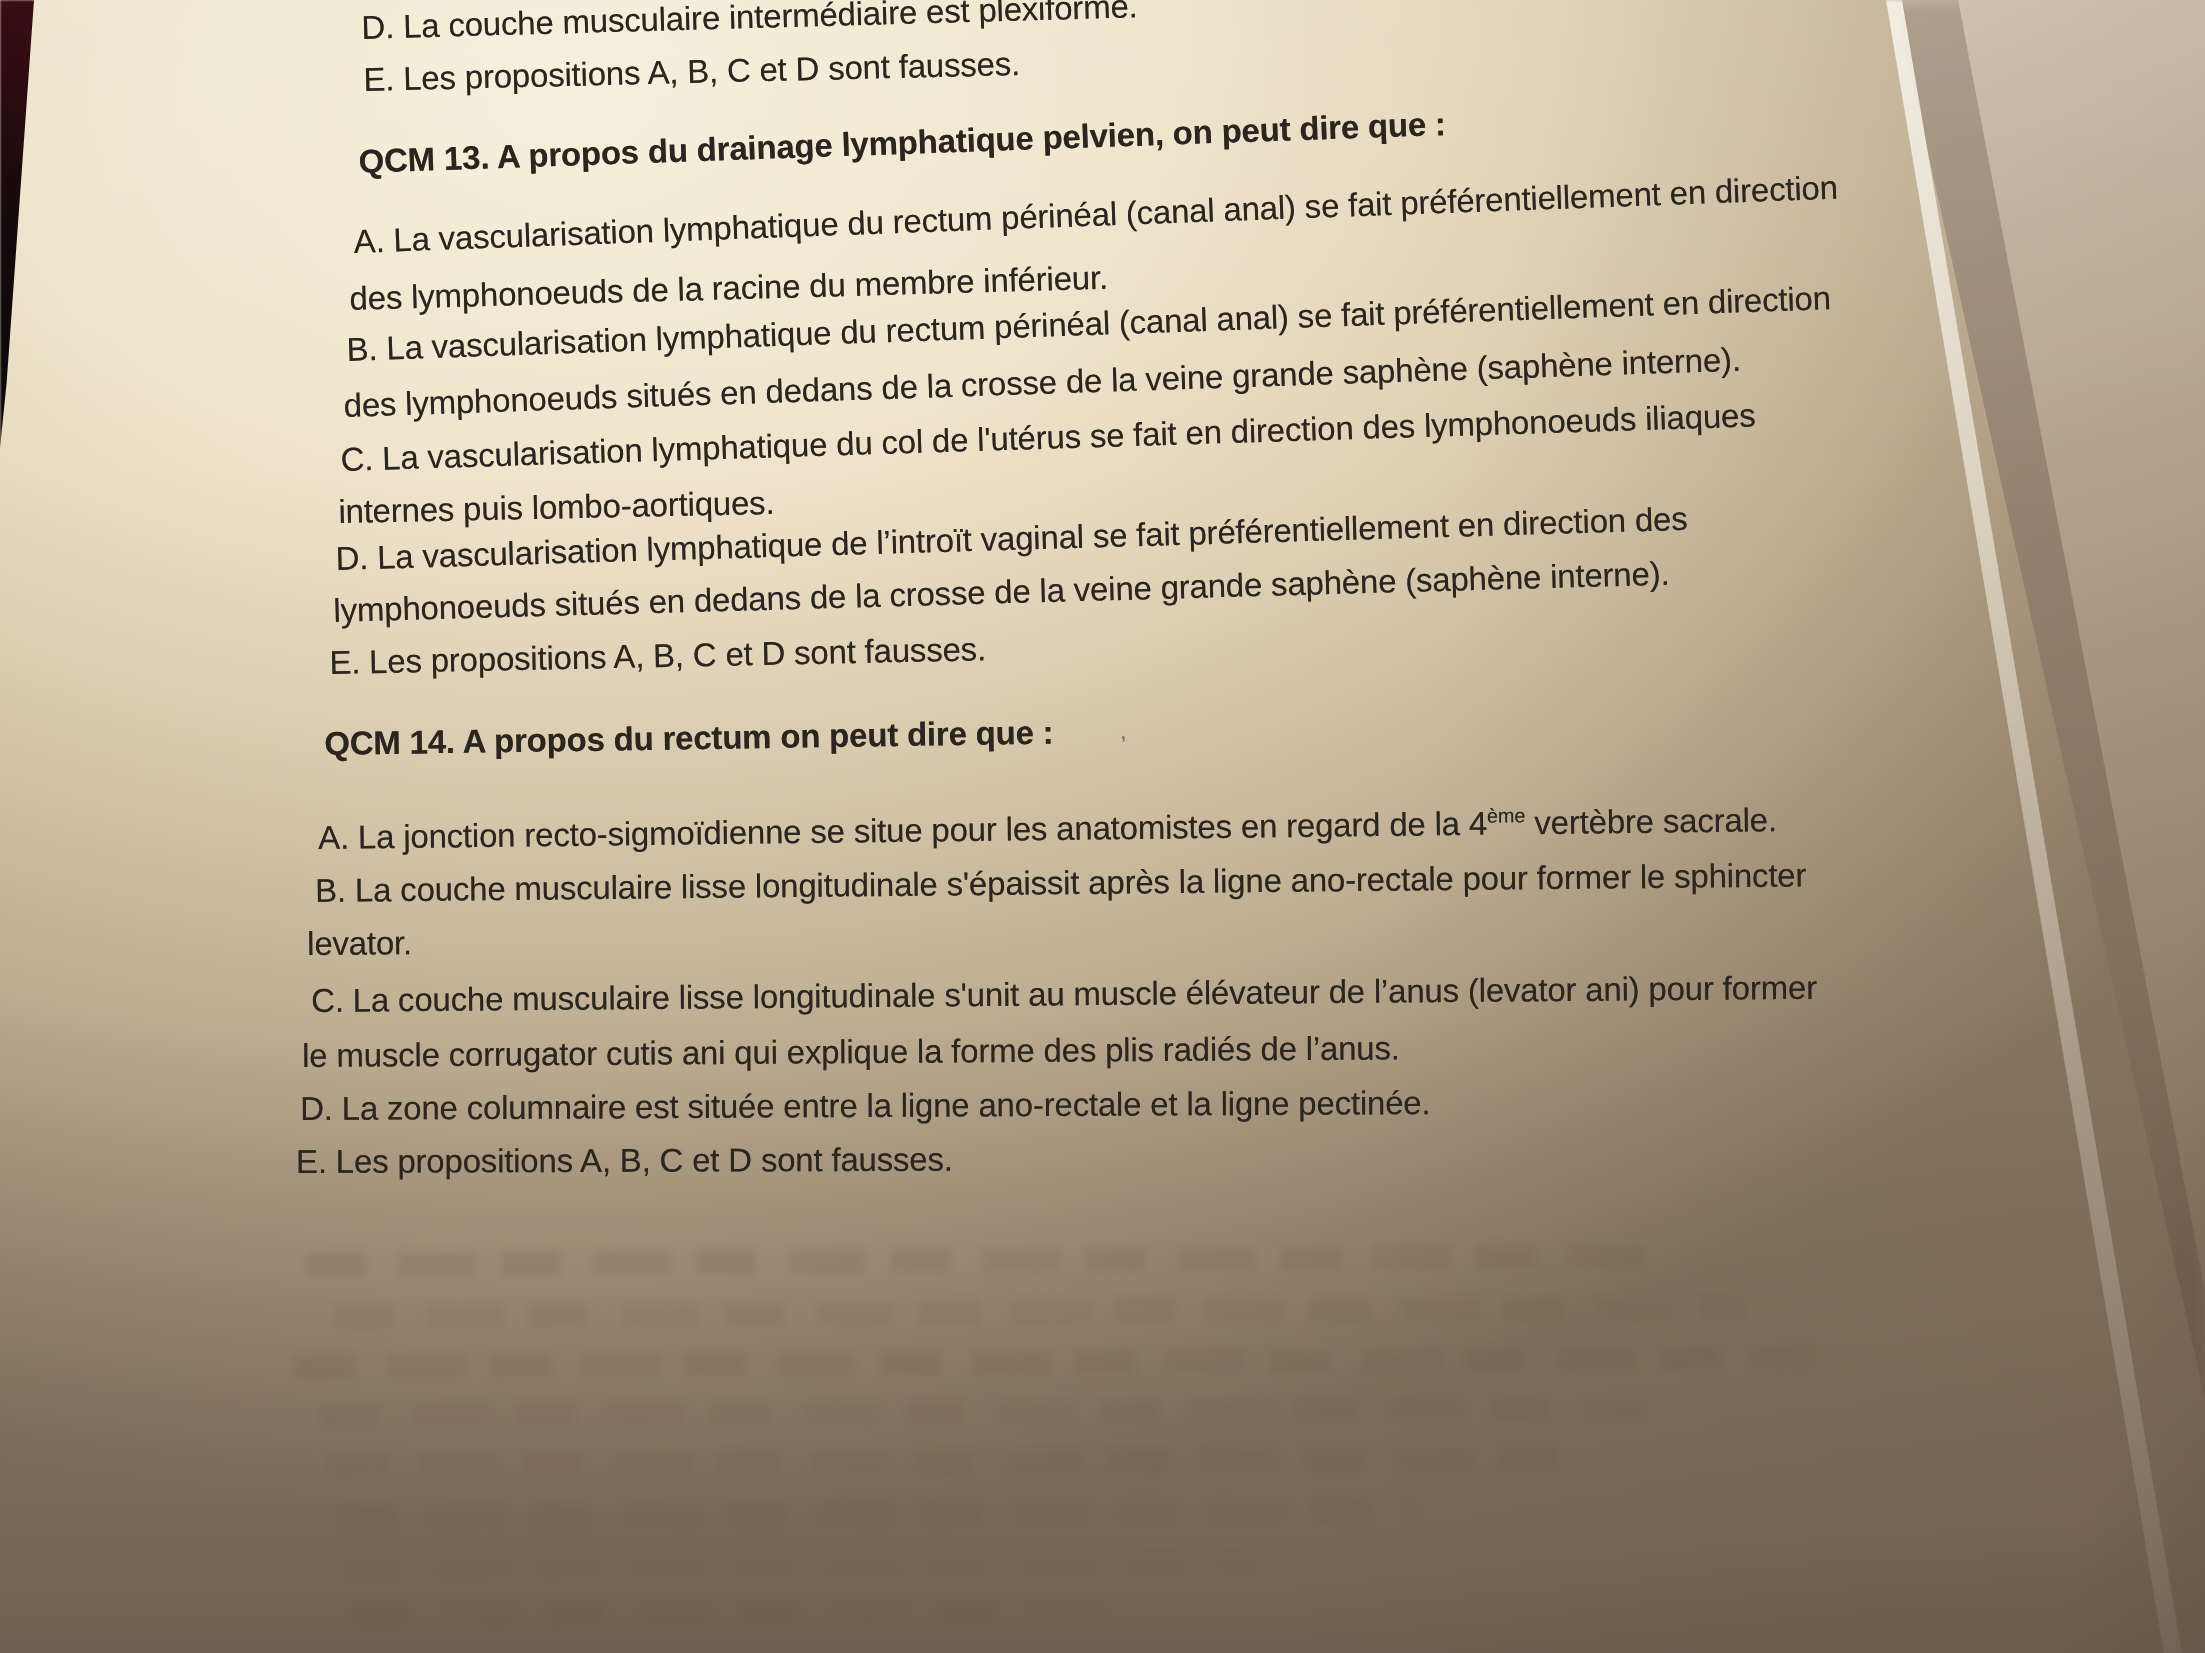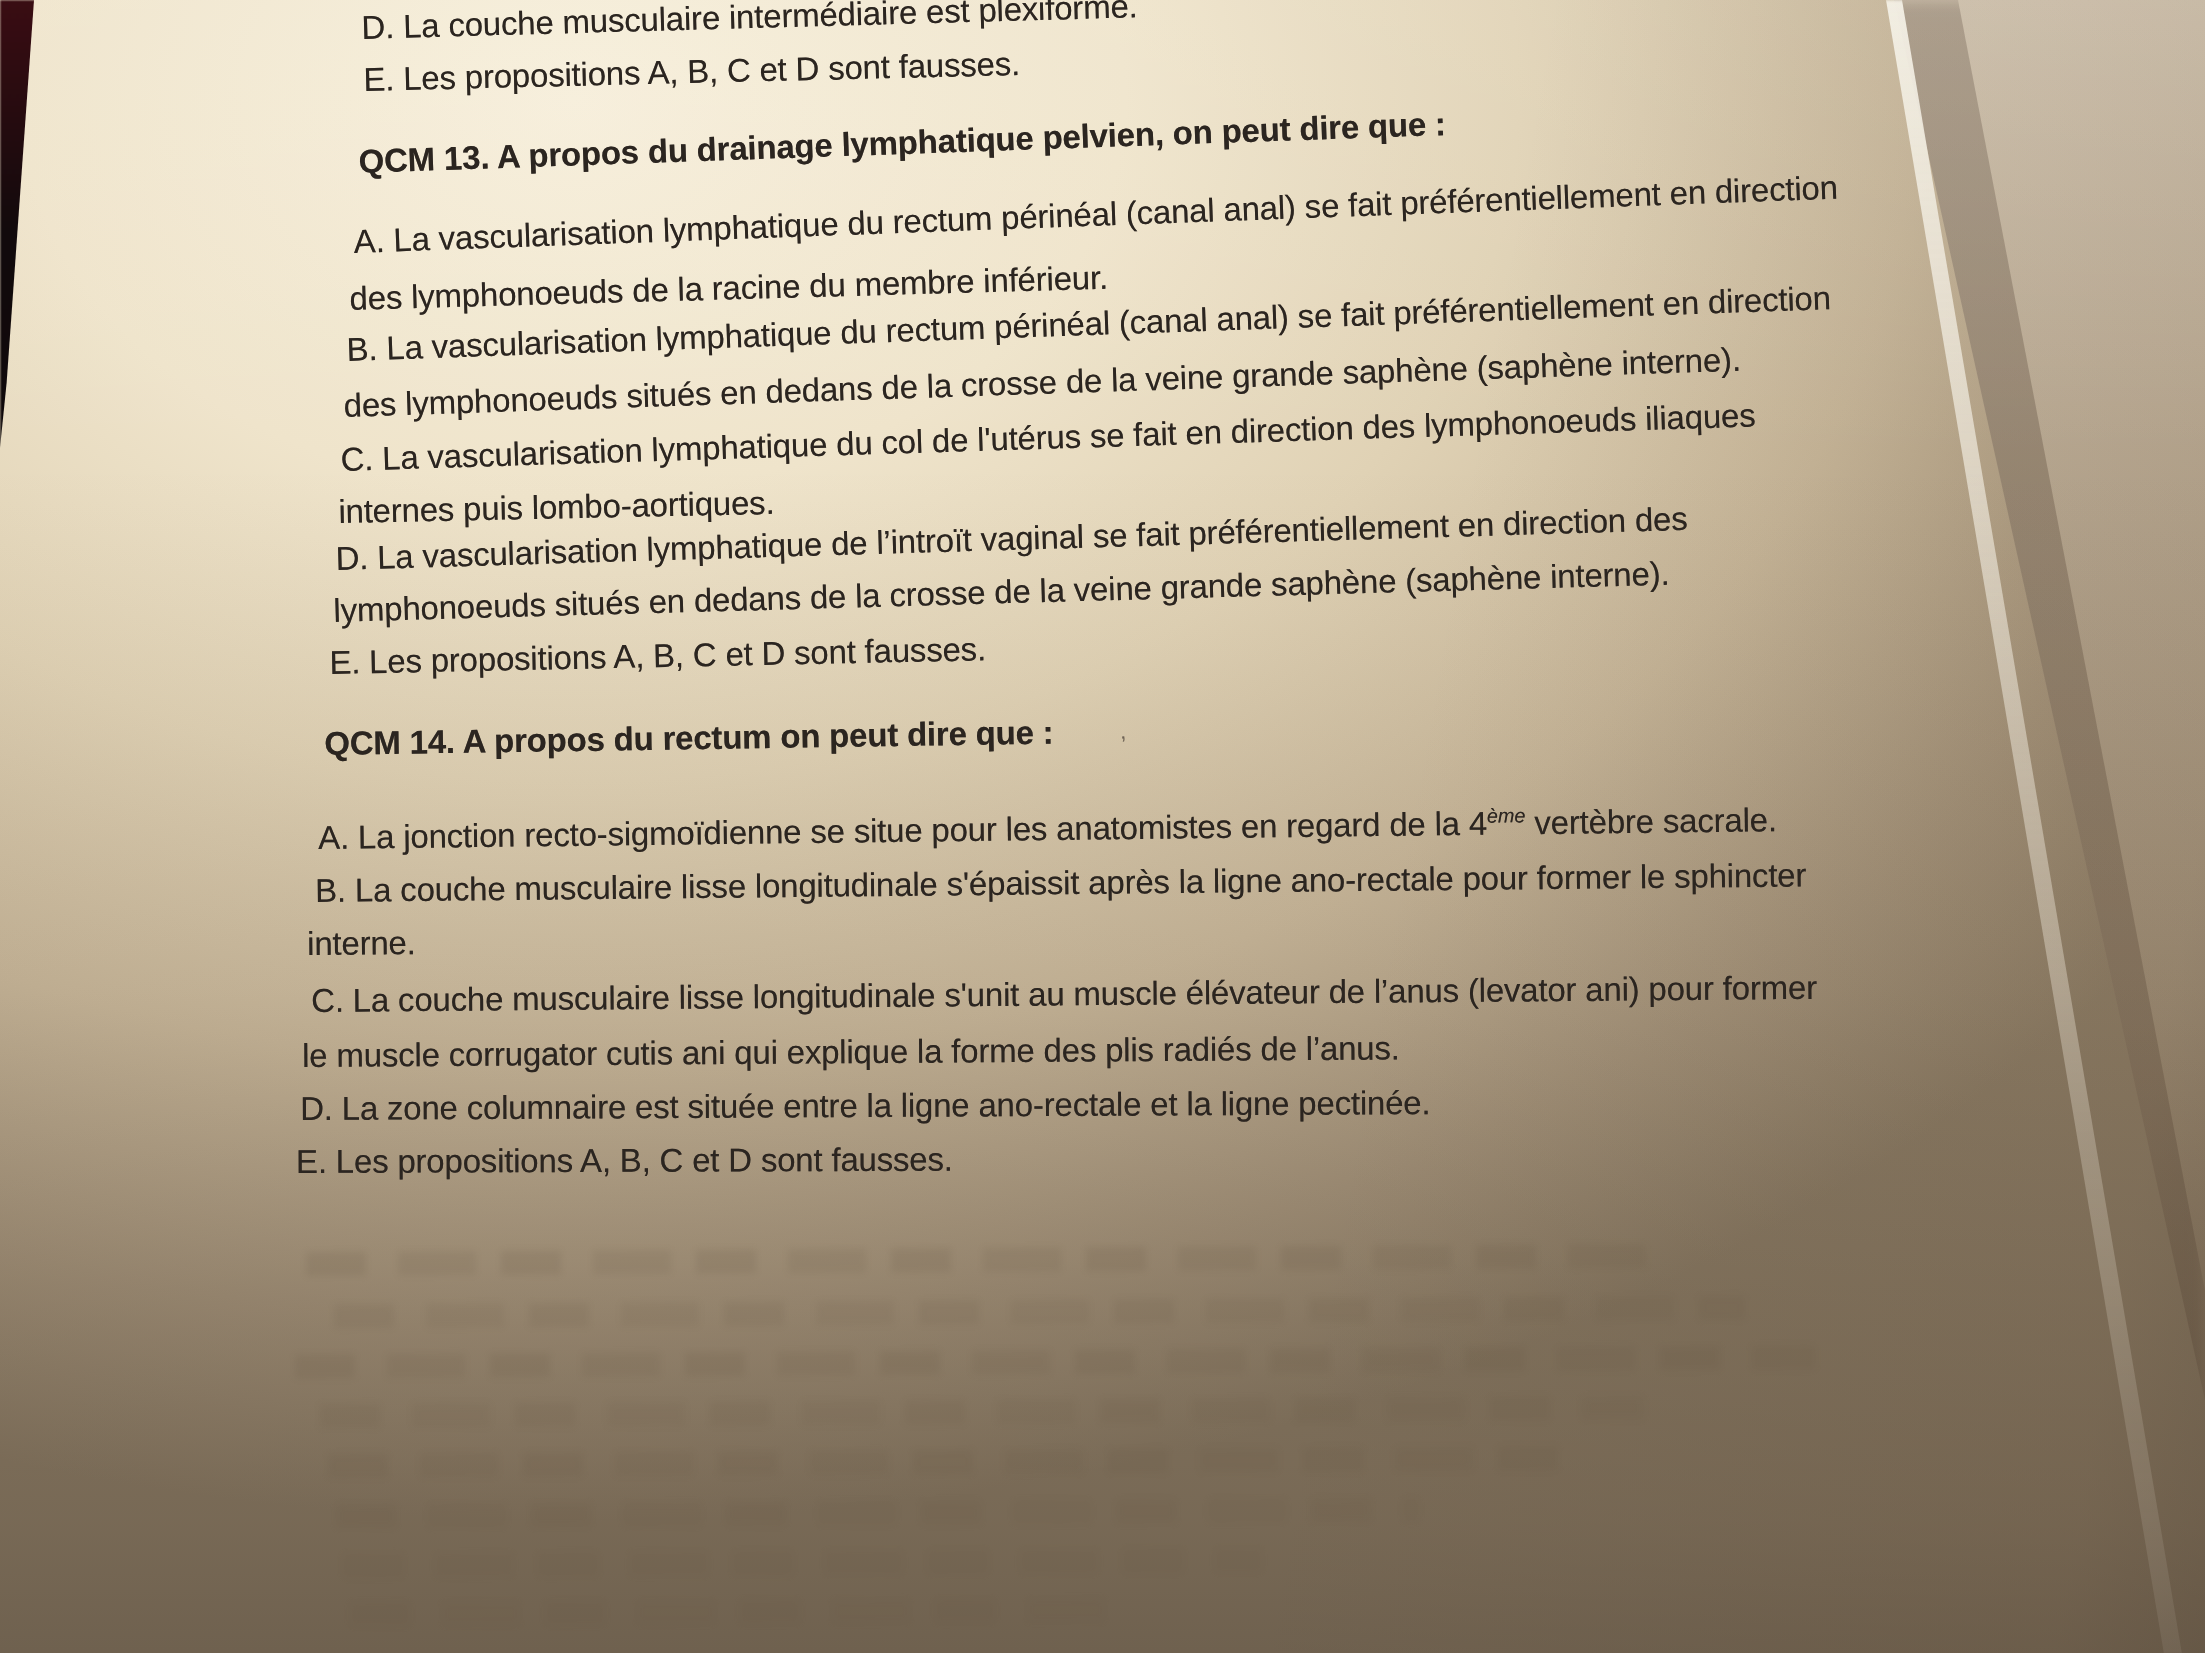--- a/index.html
+++ b/index.html
@@ -33,21 +33,21 @@
   
   .corner-wedge{position:absolute;inset:0;filter:blur(0.8px);
     clip-path:polygon(0px 0px, 34px 0px, 6.6px 383px, 0px 448px);
     background:linear-gradient(to bottom, #3a0d13 0%, #120a0c 14%, #0a0808 55%, #33241a 86%, #8a6c3e 99%);}
   
   .ln{position:absolute;white-space:nowrap;
     color:#2b2520;font-size:33px;letter-spacing:-0.2px;
     transform-origin:0 0;
     text-shadow:0 0 0.5px rgba(43,37,32,0.55);}
   .bold{font-weight:700;}
-  .ln sup{font-size:0.60em;vertical-align:super;letter-spacing:0;font-style:italic;}
+  .ln sup{font-size:0.60em;vertical-align:super;letter-spacing:0;}
   .stray{position:absolute;color:#4a4038;opacity:0.75;font-size:23px;transform:rotate(-8deg);}
   
   .ghost{position:absolute;height:24px;opacity:0.16;filter:blur(3.8px);transform:rotate(-0.35deg);
     background:repeating-linear-gradient(90deg,
       rgba(96,80,60,0.85) 0px, rgba(96,80,60,0.85) 60px,
       rgba(96,80,60,0.0) 60px, rgba(96,80,60,0.0) 92px,
       rgba(96,80,60,0.7) 92px, rgba(96,80,60,0.7) 170px,
       rgba(96,80,60,0.0) 170px, rgba(96,80,60,0.0) 195px);}
 </style>
 </head>
@@ -83,21 +83,21 @@
   <div class="ln" style="left:333px;top:592px;transform:rotate(-1.6deg);">lymphonoeuds situés en dedans de la crosse de la veine grande saphène (saphène interne).</div>
 
   <div class="ln" style="left:329px;top:644px;transform:rotate(-1.2deg);">E. Les propositions A, B, C et D sont fausses.</div>
 
   <div class="ln bold" style="left:324px;top:725px;transform:rotate(-0.9deg);">QCM 14. A propos du rectum on peut dire que :</div>
   <div class="stray" style="left:1122px;top:732px;">ʼ</div>
 
   <div class="ln" style="left:318px;top:819px;transform:rotate(-0.7deg);"><span>A. La jonction recto-sigmoïdienne se situe pour les anatomistes en regard de la 4</span><sup>ème</sup><span> vertèbre sacrale.</span></div>
 
   <div class="ln" style="left:315px;top:872px;transform:rotate(-0.6deg);">B. La couche musculaire lisse longitudinale s'épaissit après la ligne ano-rectale pour former le sphincter</div>
-  <div class="ln" style="left:307px;top:925px;transform:rotate(-0.5deg);">interne.</div>
+  <div class="ln" style="left:307px;top:925px;transform:rotate(-0.5deg);">levator.</div>
 
   <div class="ln" style="left:311px;top:982px;transform:rotate(-0.5deg);">C. La couche musculaire lisse longitudinale s'unit au muscle élévateur de l’anus (levator ani) pour former</div>
   <div class="ln" style="left:302px;top:1037px;transform:rotate(-0.4deg);">le muscle corrugator cutis ani qui explique la forme des plis radiés de l’anus.</div>
 
   <div class="ln" style="left:300px;top:1090px;transform:rotate(-0.3deg);">D. La zone columnaire est située entre la ligne ano-rectale et la ligne pectinée.</div>
 
   <div class="ln" style="left:296px;top:1143px;transform:rotate(-0.2deg);">E. Les propositions A, B, C et D sont fausses.</div>
 
   <div class="ghost" style="left:306px;top:1248px;width:1340px;"></div>
   <div class="ghost" style="left:334px;top:1300px;width:1411px;opacity:0.13;"></div>

